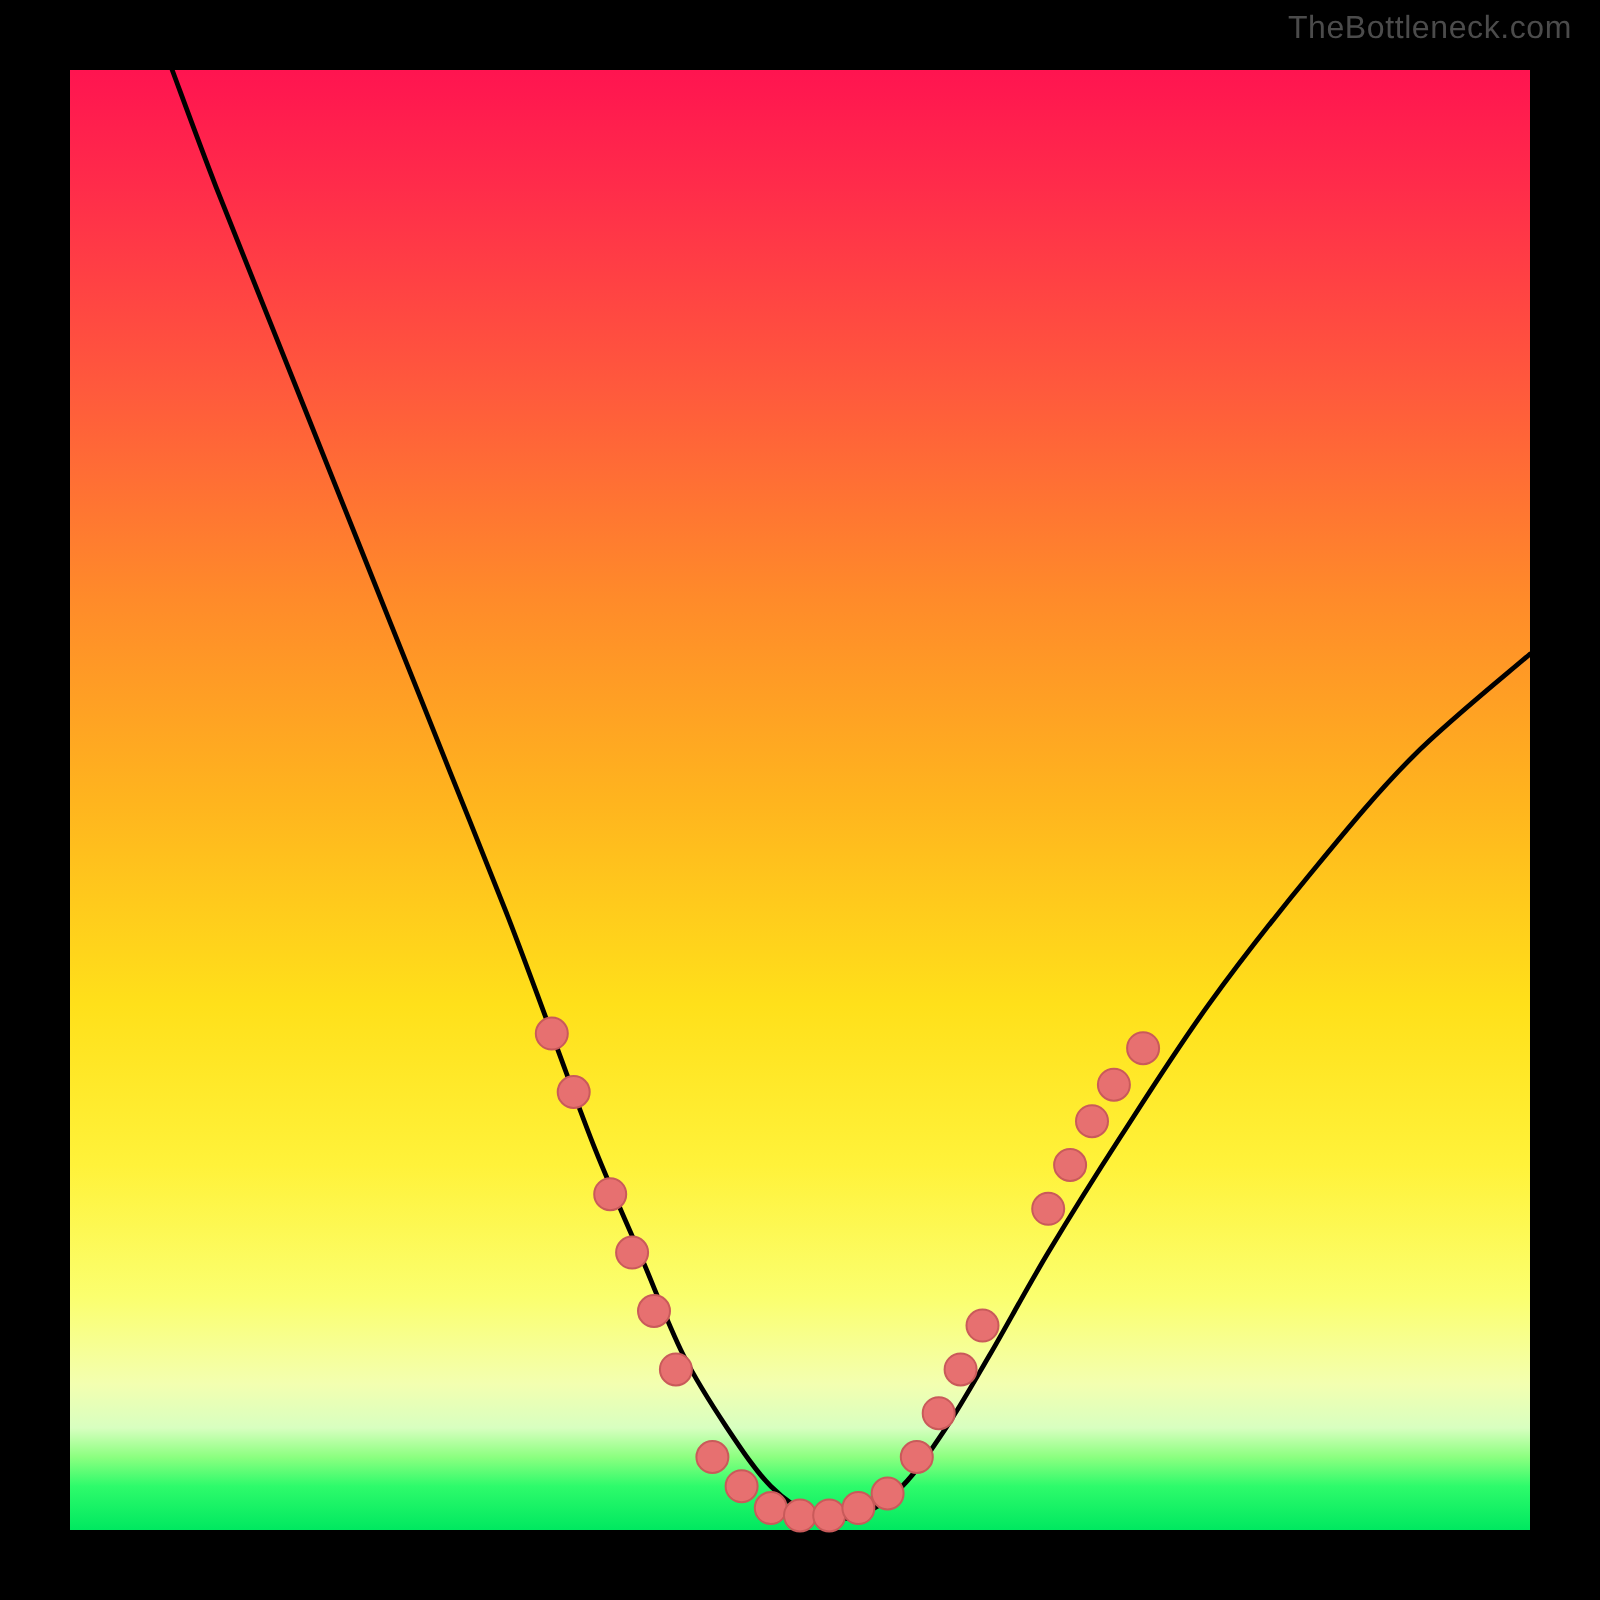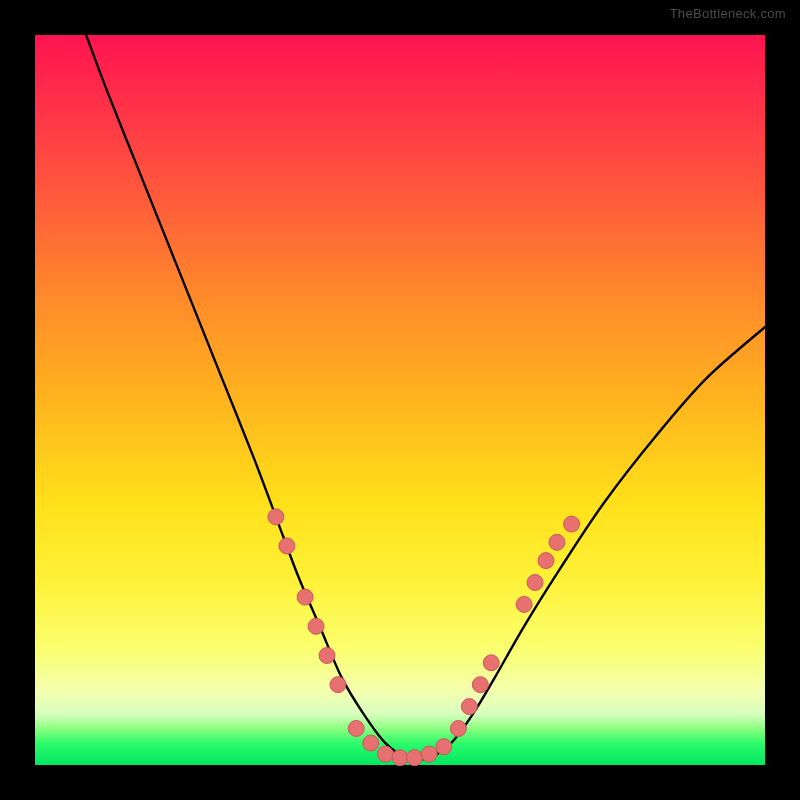--- a/index.html
+++ b/index.html
@@ -41,21 +41,21 @@
       #8cff80 95%,
       #2efb6b 97%,
       #00e860 100%
     );
   }
   .watermark {
     position: absolute;
     top: 6px;
     right: 14px;
     color: #4b4b4b;
-    font-size: 13px;
+    font-size: 16px;
     letter-spacing: 0.3px;
     font-weight: 400;
   }
   svg.curve {
     position: absolute;
     left: 0;
     top: 0;
     width: 730px;
     height: 730px;
     overflow: visible;

